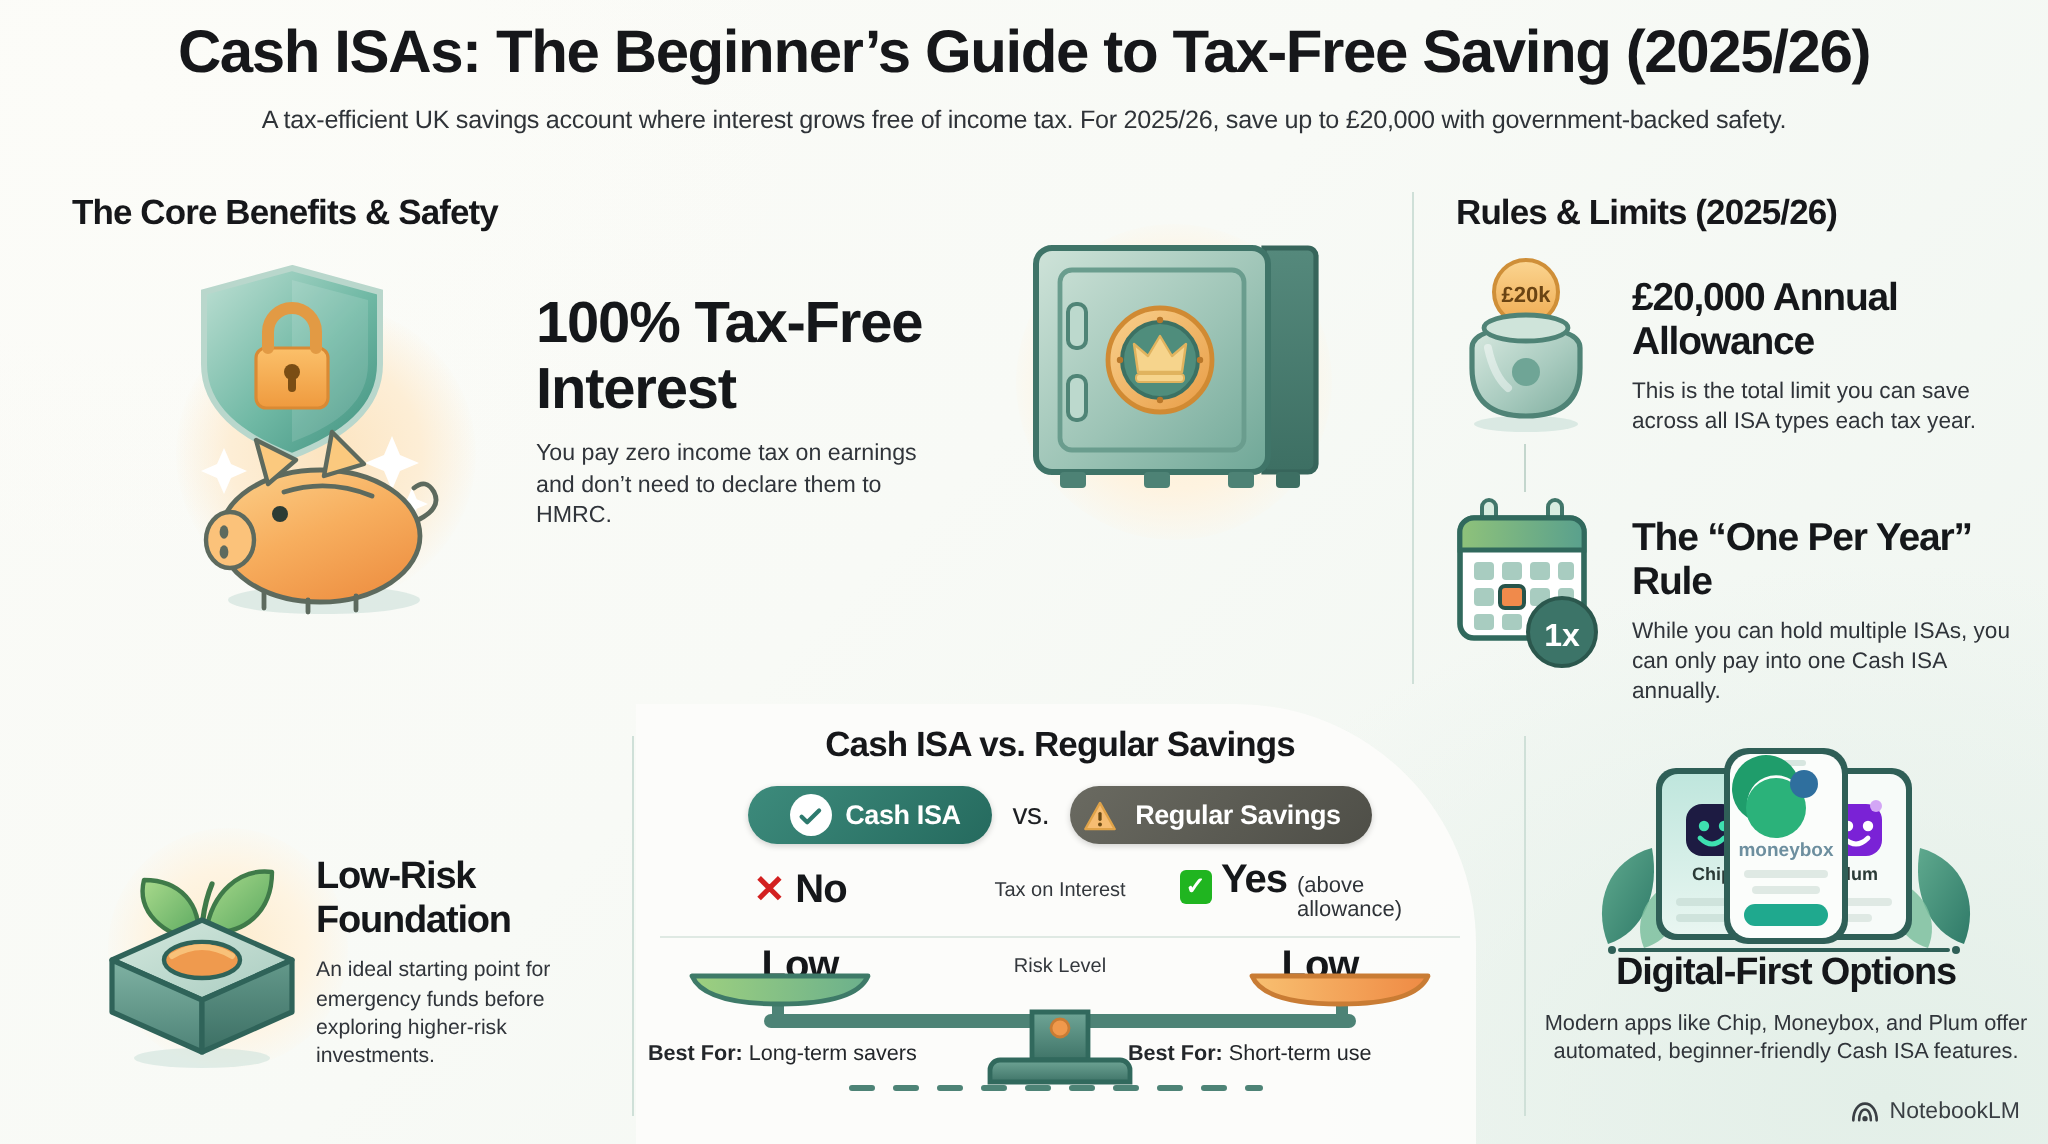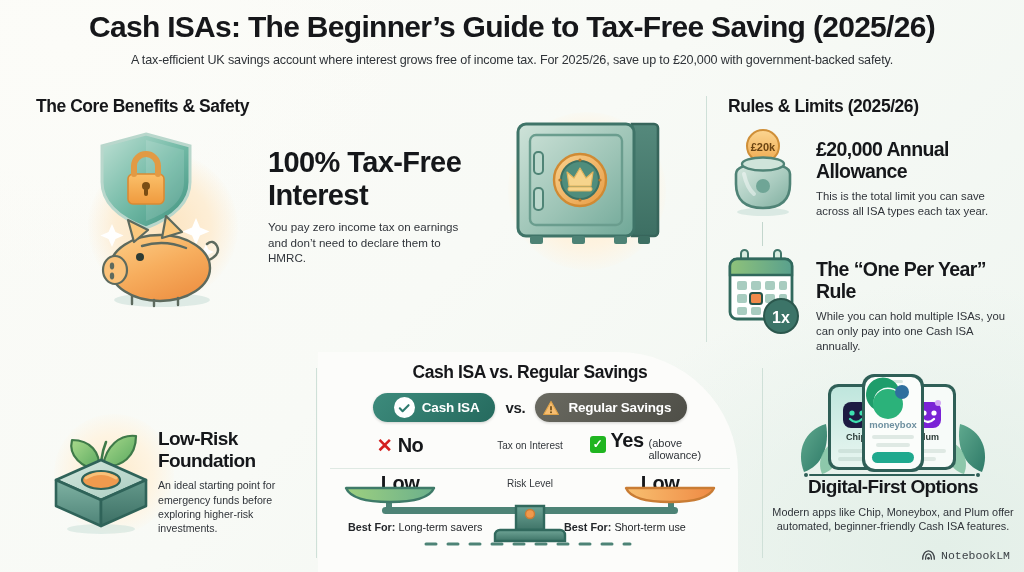--- a/index.html
+++ b/index.html
@@ -116,21 +116,21 @@
     font-size: 13.5px; font-weight: 700; color: #fff; letter-spacing: -.2px;
     box-shadow: 0 1px 3px rgba(0,0,0,.18);
   }
   .pill-isa { background: linear-gradient(135deg,#3d8b7c,#256a5e); padding-left: 21px; }
   .pill-reg { background: linear-gradient(135deg,#6a6a61,#4e4e47); }
   .pill-badge {
     width: 21px; height: 21px; border-radius: 50%;
     display: flex; align-items: center; justify-content: center; flex: 0 0 21px;
   }
   .pb-check { background: #fff; }
-  .vs-label { font-size: 15px; font-weight: 700; color: #1d1f22; letter-spacing: -.3px; }
+  .vs-label { font-size: 15px; font-weight: 400; color: #1d1f22; letter-spacing: -.3px; }
 
   .cmp-row {
     display: flex; align-items: center; margin-top: 4px;
     padding: 3px 0;
   }
   .cmp-row + .cmp-row { border-top: 1px solid #dfe9e3; }
   .cmp-cell { flex: 1; display: flex; align-items: baseline; justify-content: center; gap: 5px; }
   .cmp-mid {
     flex: 0 0 120px; text-align: center;
     font-size: 10px; color: #33373c;
@@ -143,36 +143,36 @@
     display: inline-flex; align-items: center; justify-content: center;
     color: #fff; font-size: 12px; font-weight: 700; position: relative; top: 1px;
   }
 
   
   .scale-wrap { position: absolute; left: 330px; top: 482px; width: 400px; height: 66px; }
   .bestfor {
     position: absolute; font-size: 10.8px; color: #23262a;
   }
   .bestfor b { font-weight: 700; }
-  .bf-left  { left: 348px; top: 521px; }
+  .bf-left  { left: 324px; top: 521px; }
   .bf-right { left: 564px; top: 521px; }
 
   
   .phones { position: absolute; left: 786px; top: 372px; width: 212px; height: 108px; }
   .digital {
     position: absolute; left: 768px; top: 476px; width: 250px; text-align: center;
   }
   .digital .blk-title { font-size: 19px; }
   .digital .blk-body { font-size: 10.9px; line-height: 1.33; }
 
   
   .wm {
     position: absolute; right: 14px; bottom: 10px;
-    display: flex; align-items: flex-start; gap: 5px;
-    font-size: 11.5px; color: #3a3f44; font-weight: 400; font-family: Liberation Mono, monospace;
+    display: flex; align-items: center; gap: 5px;
+    font-size: 11.5px; color: #3a3f44; font-weight: 400;
   }
 </style>
 </head>
 <body>
 
 <div id="poster">
 
   <div class="panel-round"></div>
   <div class="blob blob-pig"></div>
   <div class="blob blob-safe"></div>

